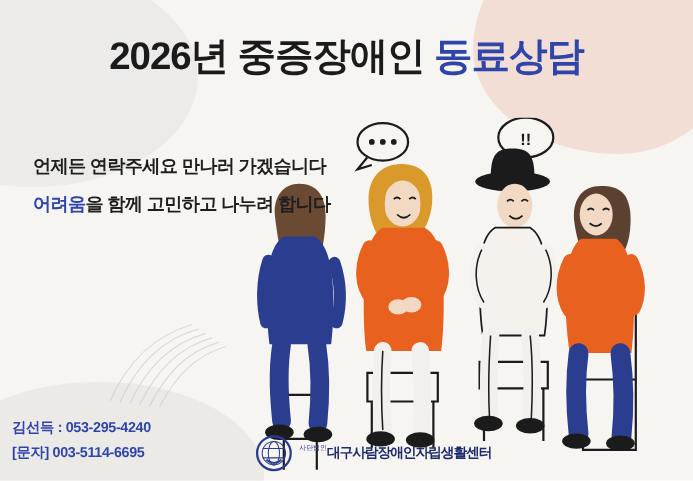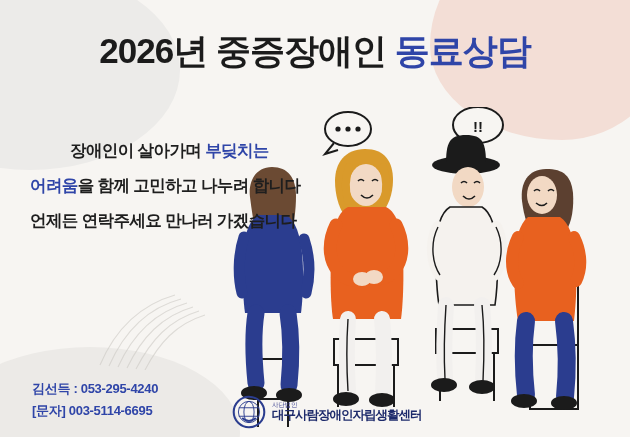--- a/index.html
+++ b/index.html
@@ -96,21 +96,21 @@
   }
   .copy .line.l1 {
     padding-left: 40px;
   }
   .copy .line .hl {
     color: #2f45a8;
   }
   
   .contact {
     position: absolute;
-    left: 32px;
+    left: 11px;
     bottom: 16px;
     z-index: 4;
     color: #2f45a8;
     font-size: 13px;
     line-height: 1.65;
     font-weight: bold;
     letter-spacing: -.3px;
   }
   
   .logo {
@@ -122,21 +122,21 @@
     align-items: center;
     gap: 6px;
   }
   .logo-mark {
     width: 34px;
     height: 34px;
     flex: 0 0 34px;
   }
   .logo-text {
     display: flex;
-    flex-direction: column;
+    flex-direction: row;
     line-height: 1.05;
   }
   .logo-text .small {
     font-size: 6.5px;
     color: #3a3f8f;
     letter-spacing: -.2px;
   }
   .logo-text .main {
     font-size: 12.5px;
     font-weight: bold;
@@ -178,28 +178,25 @@
     </g>
   </svg>
 
   <div class="title-wrap">
     <div class="title">
       <span>2026년 중증장애인 </span><span class="accent">동료상담</span>
     </div>
   </div>
 
   <div class="copy">
-    <div class="line l1">
-      <span>장애인이 살아가며 </span><span class="hl">부딪치는</span><span></span>
+    <div class="line l3">
+      <span>언제든 연락주세요 만나러 가겠습니다</span>
     </div>
     <div class="line l2">
       <span></span><span class="hl">어려움</span><span>을 함께 고민하고 나누려 합니다</span>
-    </div>
-    <div class="line l3">
-      <span>언제든 연락주세요 만나러 가겠습니다</span>
     </div>
   </div>
 
   <div class="contact">
     <div>김선득 : 053-295-4240</div>
     <div>[문자] 003-5114-6695</div>
   </div>
 
   <div class="logo">
     <svg class="logo-mark" viewBox="0 0 40 40">

